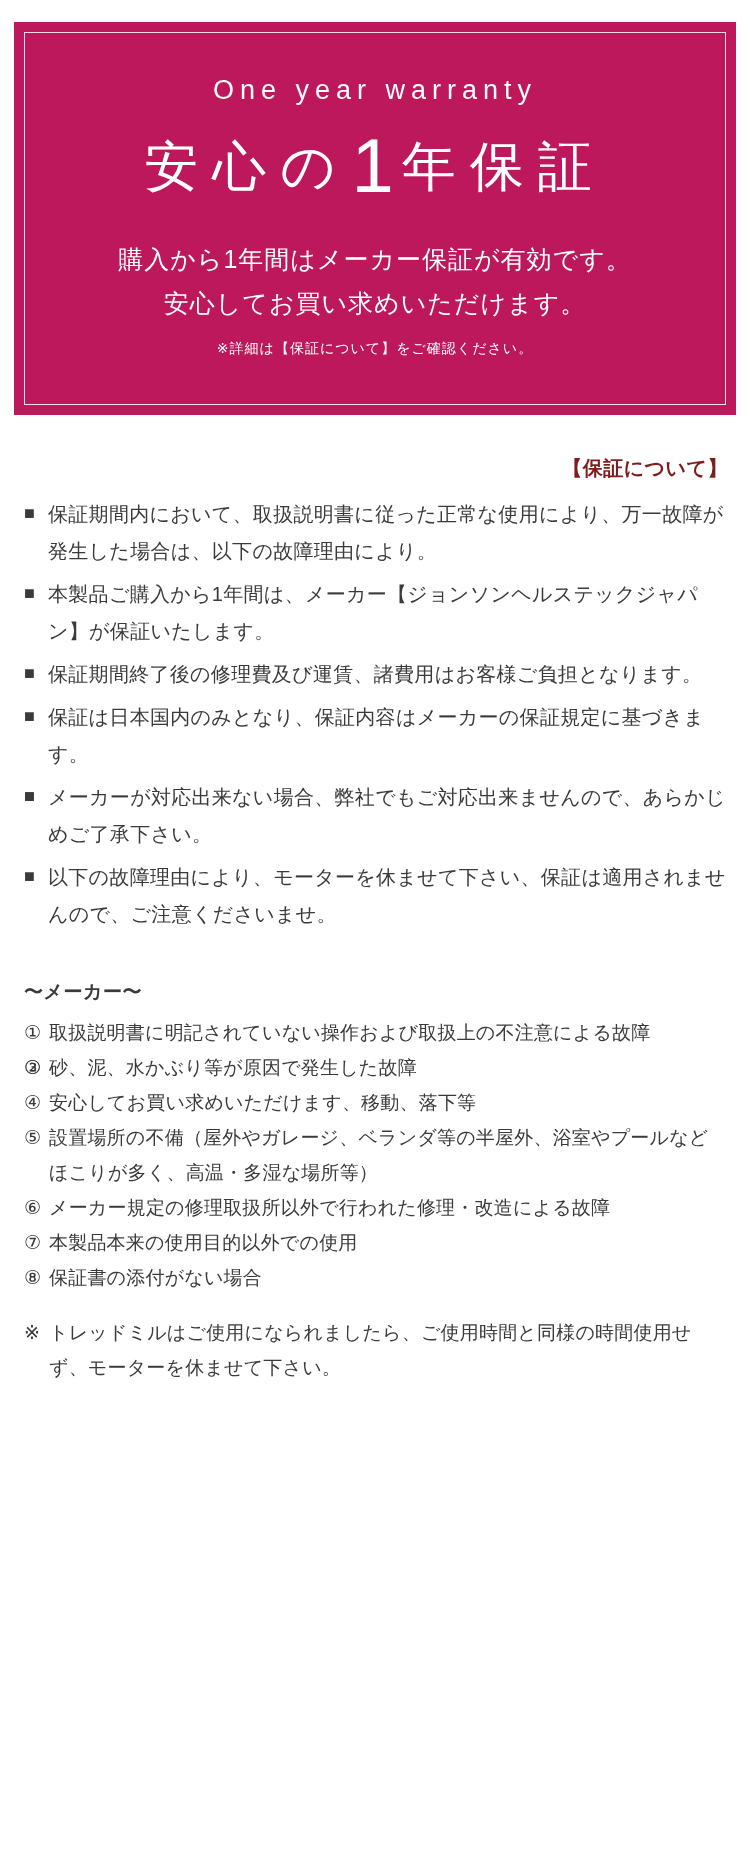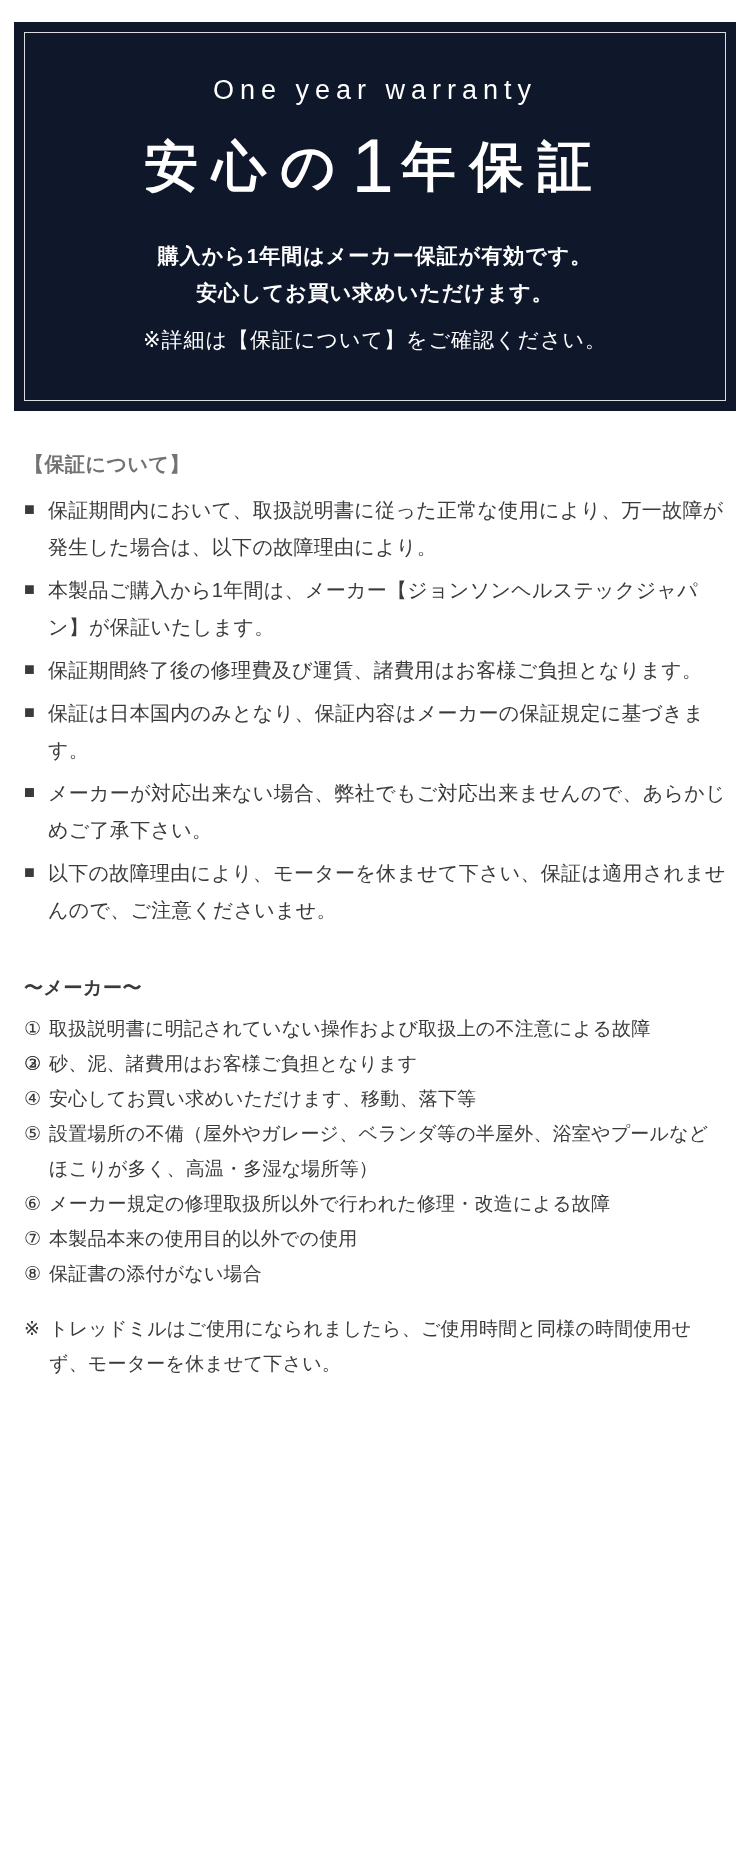--- a/index.html
+++ b/index.html
@@ -46,55 +46,56 @@
     color: #ffffff;
     font-size: 0;
     margin: 0 0 34px 0;
     line-height: 1;
     white-space: nowrap;
   }
   .hero-title .jp {
     font-size: 54px;
     letter-spacing: 14px;
     vertical-align: middle;
-    font-weight: 700;
+    font-weight: 400;
   }
   .hero-title .num {
     font-size: 76px;
     letter-spacing: 2px;
     vertical-align: middle;
     font-weight: 400;
     padding: 0 6px 0 2px;
   }
   .hero-lead {
     color: #ffffff;
-    font-size: 21px;
+    font-size: 25px;
     line-height: 1.75;
     margin: 0;
-    font-weight: 700;
+    font-weight: 400;
     letter-spacing: 1px;
   }
   .hero-note {
     color: #ffffff;
-    font-size: 21px;
+    font-size: 14px;
     margin: 14px 0 0 0;
     letter-spacing: 1px;
     font-weight: 400;
   }
 
   
   .content {
     padding: 40px 22px 30px 24px;
     box-sizing: border-box;
   }
   .section-heading {
     font-size: 20px;
-    color: #737373;
+    color: #7f1d1d;
     margin: 0 0 14px 0;
     letter-spacing: 0.5px;
+    text-align: right;
   }
   ul.bullets {
     list-style: none;
     margin: 0;
     padding: 0;
   }
   ul.bullets li {
     position: relative;
     font-size: 20px;
     line-height: 1.85;
@@ -156,21 +157,21 @@
     position: absolute;
     left: 0;
     top: 0;
   }
 </style>
 </head>
 <body>
 
 <div class="page">
 
-  <section class="hero" style="background: #0f172a;">
+  <section class="hero" style="background: #be185d;">
     <div class="hero-inner">
       <div class="hero-eyebrow">One year warranty</div>
       <div class="hero-title">
         <span class="jp">安心の</span><span class="num">1</span><span class="jp">年保証</span>
       </div>
       <p class="hero-lead">
         <span>購入から1年間はメーカー保証が有効です。</span><br>
         <span>安心してお買い求めいただけます。</span>
       </p>
       <p class="hero-note">※詳細は【保証について】をご確認ください。</p>
@@ -217,21 +218,21 @@
       <ol class="rules-list">
         <li>
           <span class="marker">①</span>
           <span>取扱説明書に明記されていない操作および取扱上の不注意による故障</span>
         </li>
         <li>
           <span class="marker">②</span>
         </li>
         <li>
           <span class="marker">③</span>
-          <span>砂、泥、諸費用はお客様ご負担となります</span>
+          <span>砂、泥、水かぶり等が原因で発生した故障</span>
         </li>
         <li>
           <span class="marker">④</span>
           <span>安心してお買い求めいただけます、移動、落下等</span>
         </li>
         <li>
           <span class="marker">⑤</span>
           <span>設置場所の不備（屋外やガレージ、ベランダ等の半屋外、浴室やプールなどほこりが多く、高温・多湿な場所等）</span>
         </li>
         <li>

